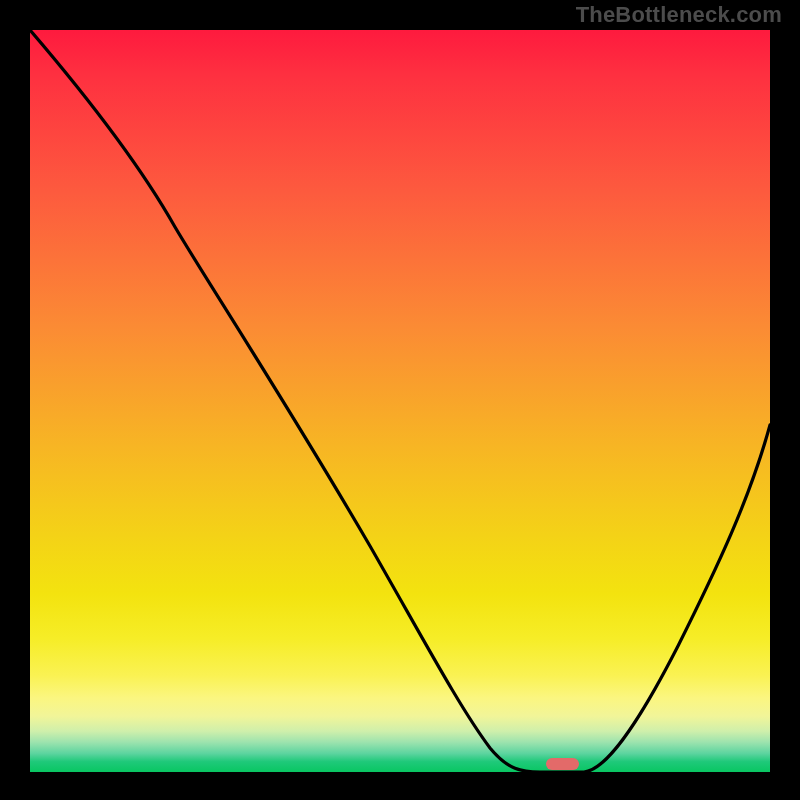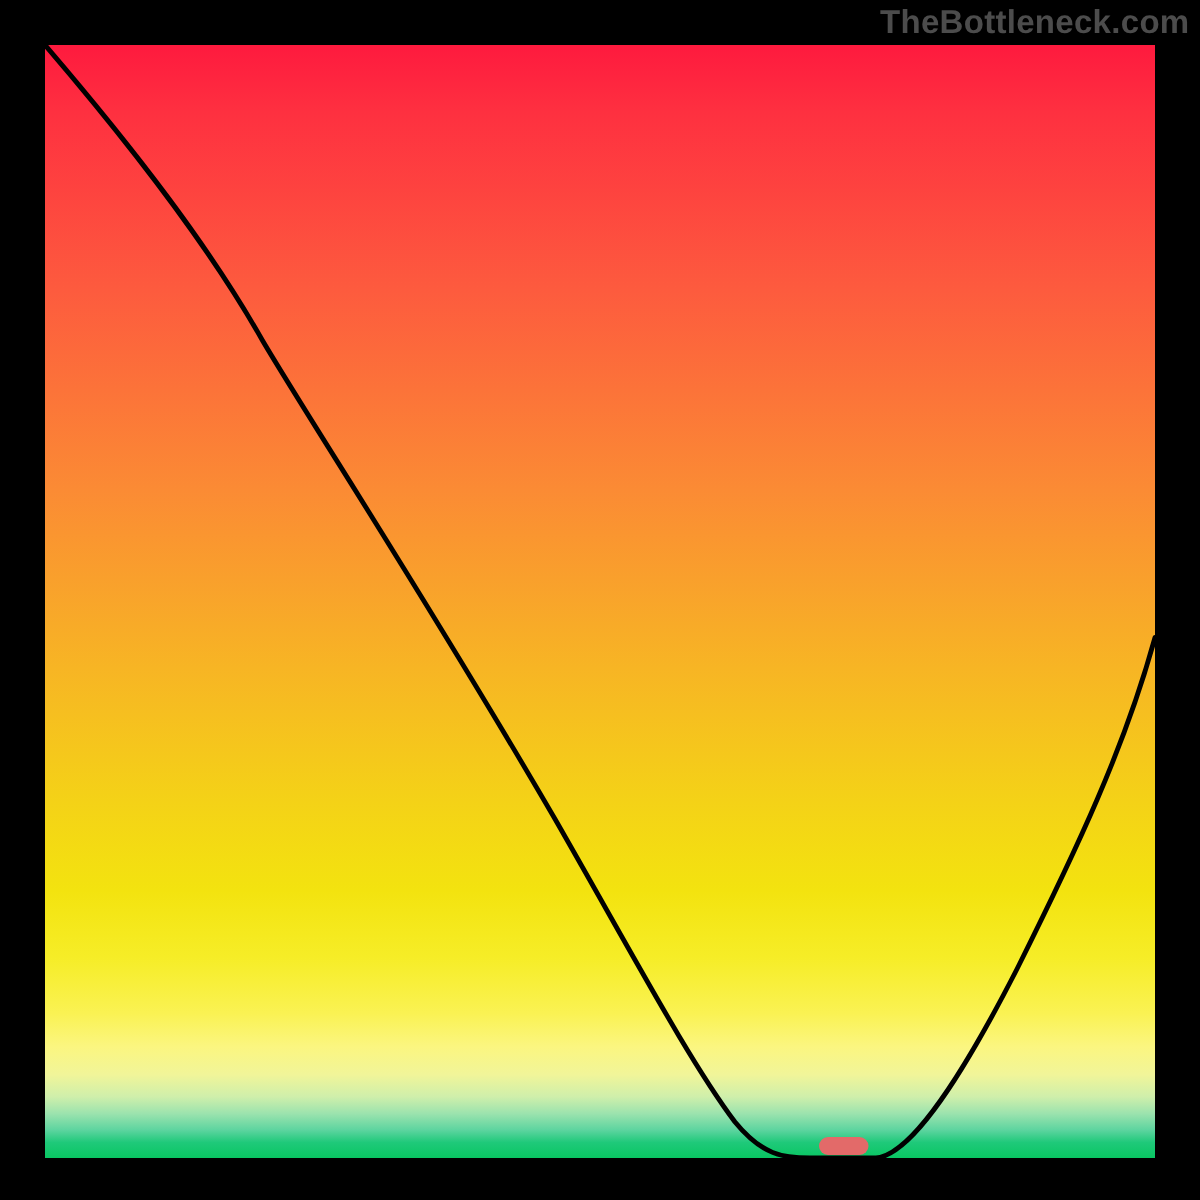--- a/index.html
+++ b/index.html
@@ -13,21 +13,21 @@
   }
   .outer {
     position: relative;
     width: 800px;
     height: 800px;
     background: #000;
   }
   .watermark {
     position: absolute;
     top: 2px;
-    right: 7px;
+    right: 18px;
     font-size: 22px;
     font-weight: 700;
     color: #4c4c4c;
     letter-spacing: 0.2px;
   }
   .plot {
     position: absolute;
     left: 30px;
     top: 30px;
     width: 740px;

